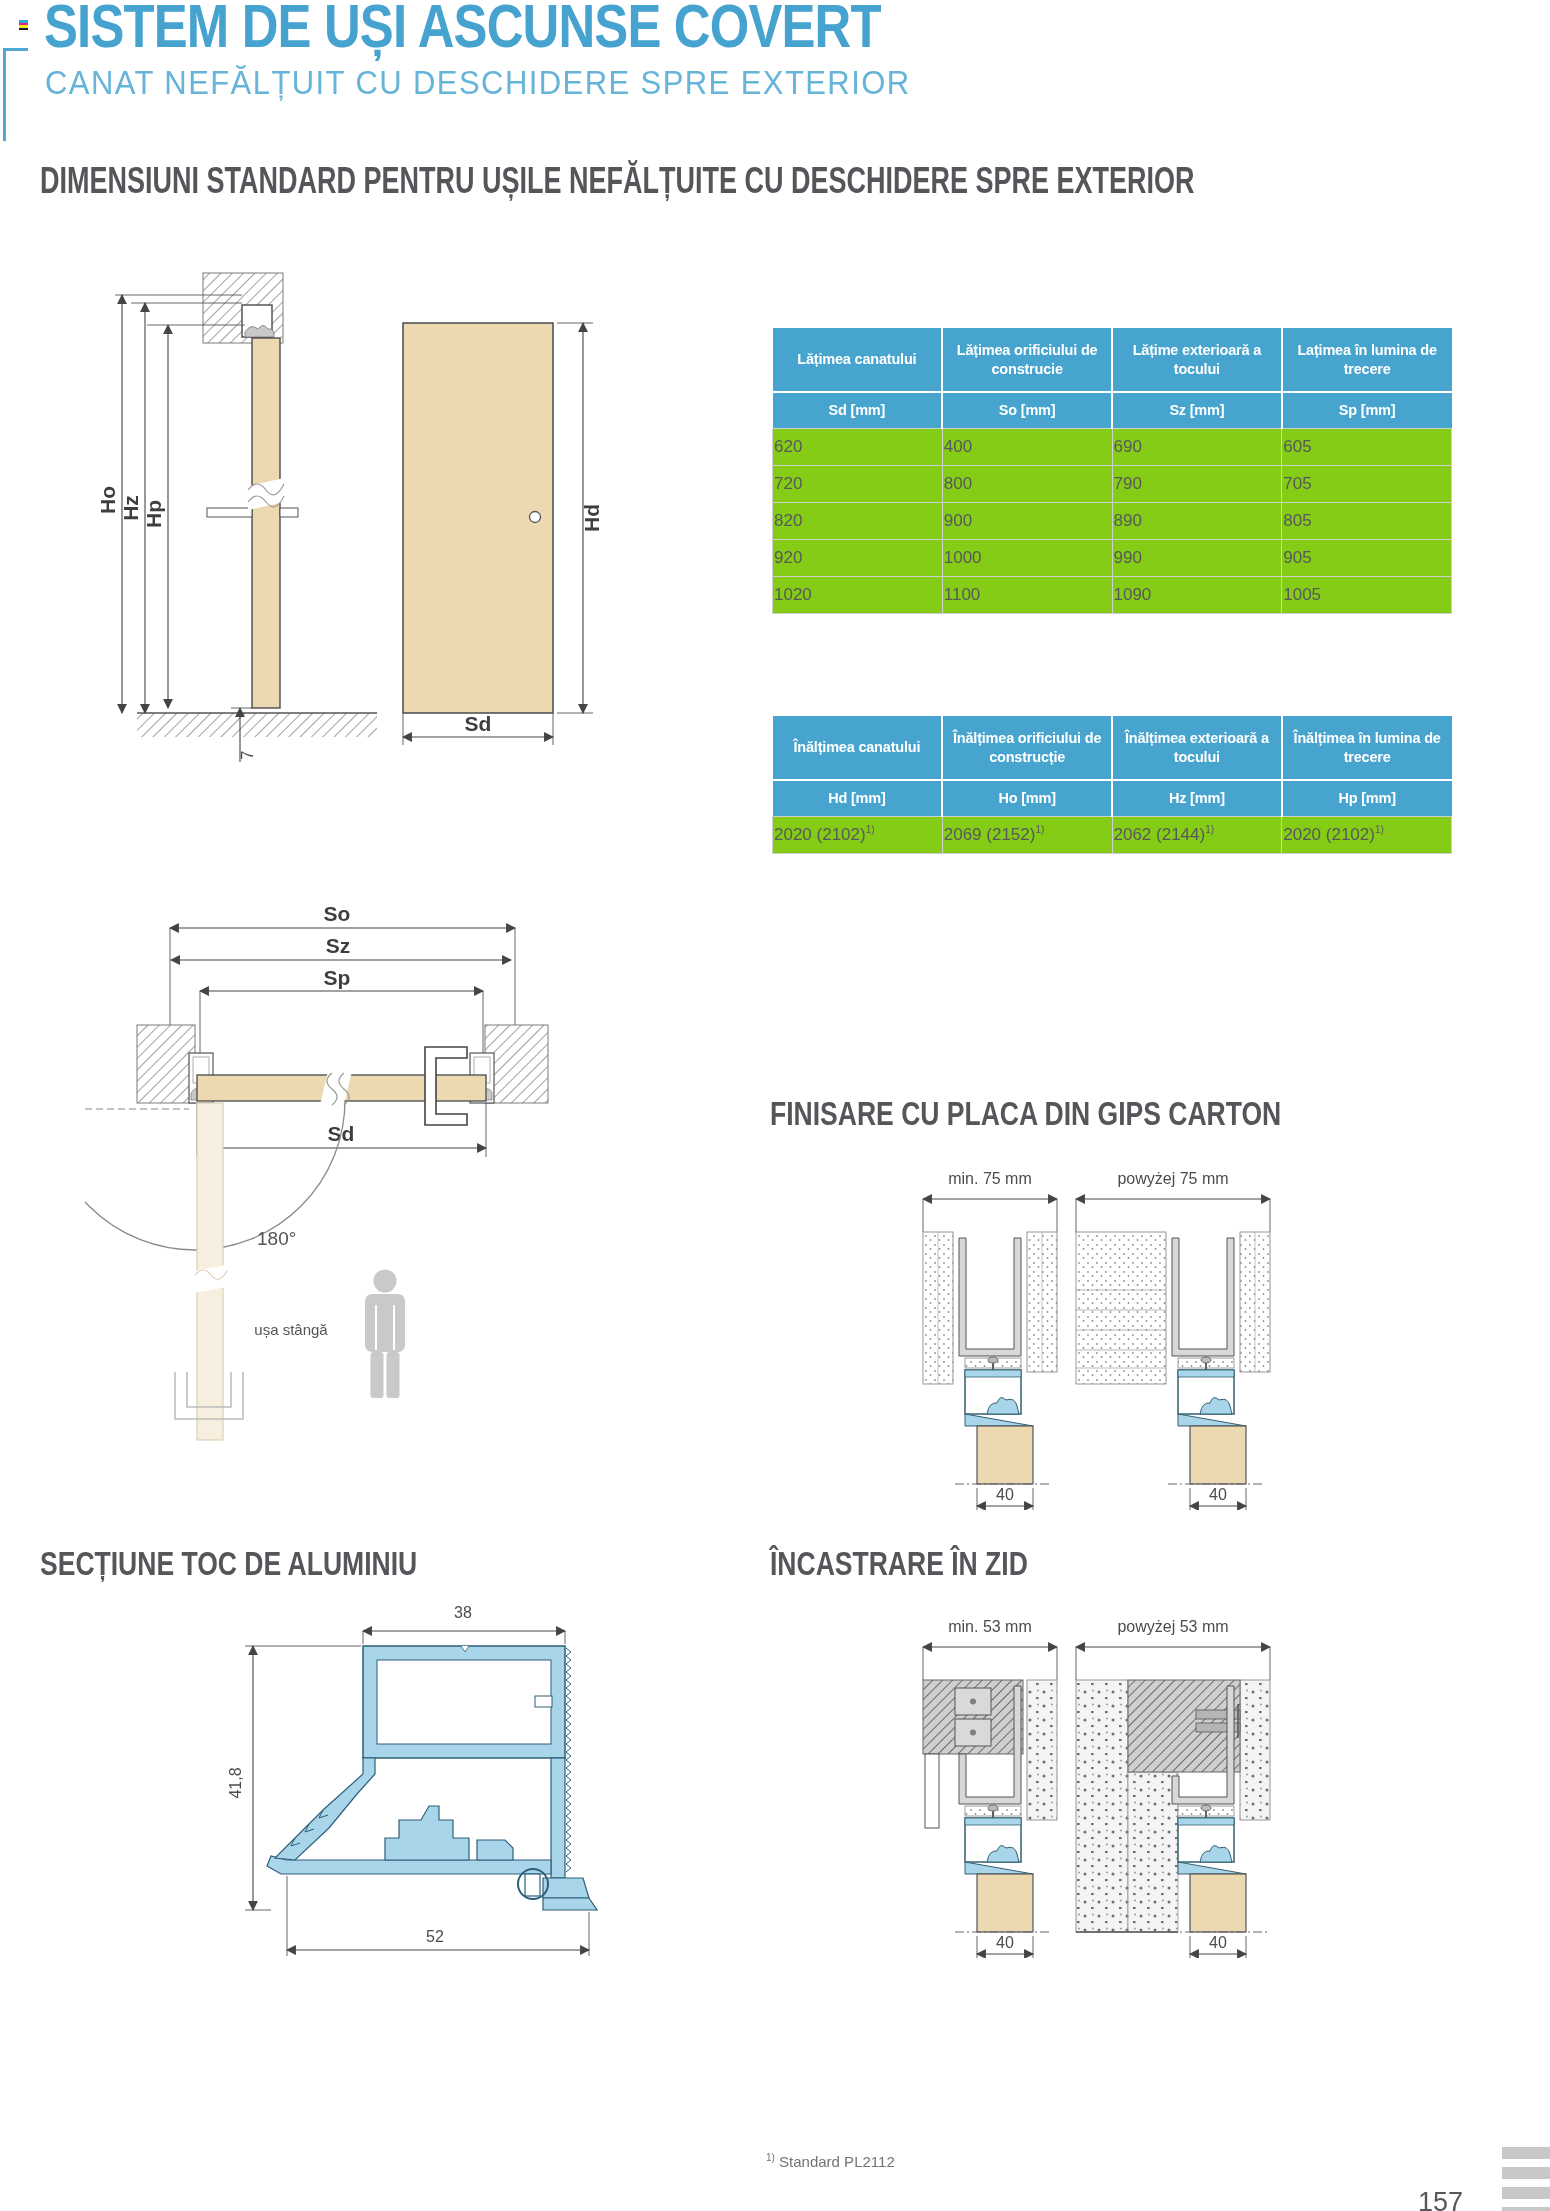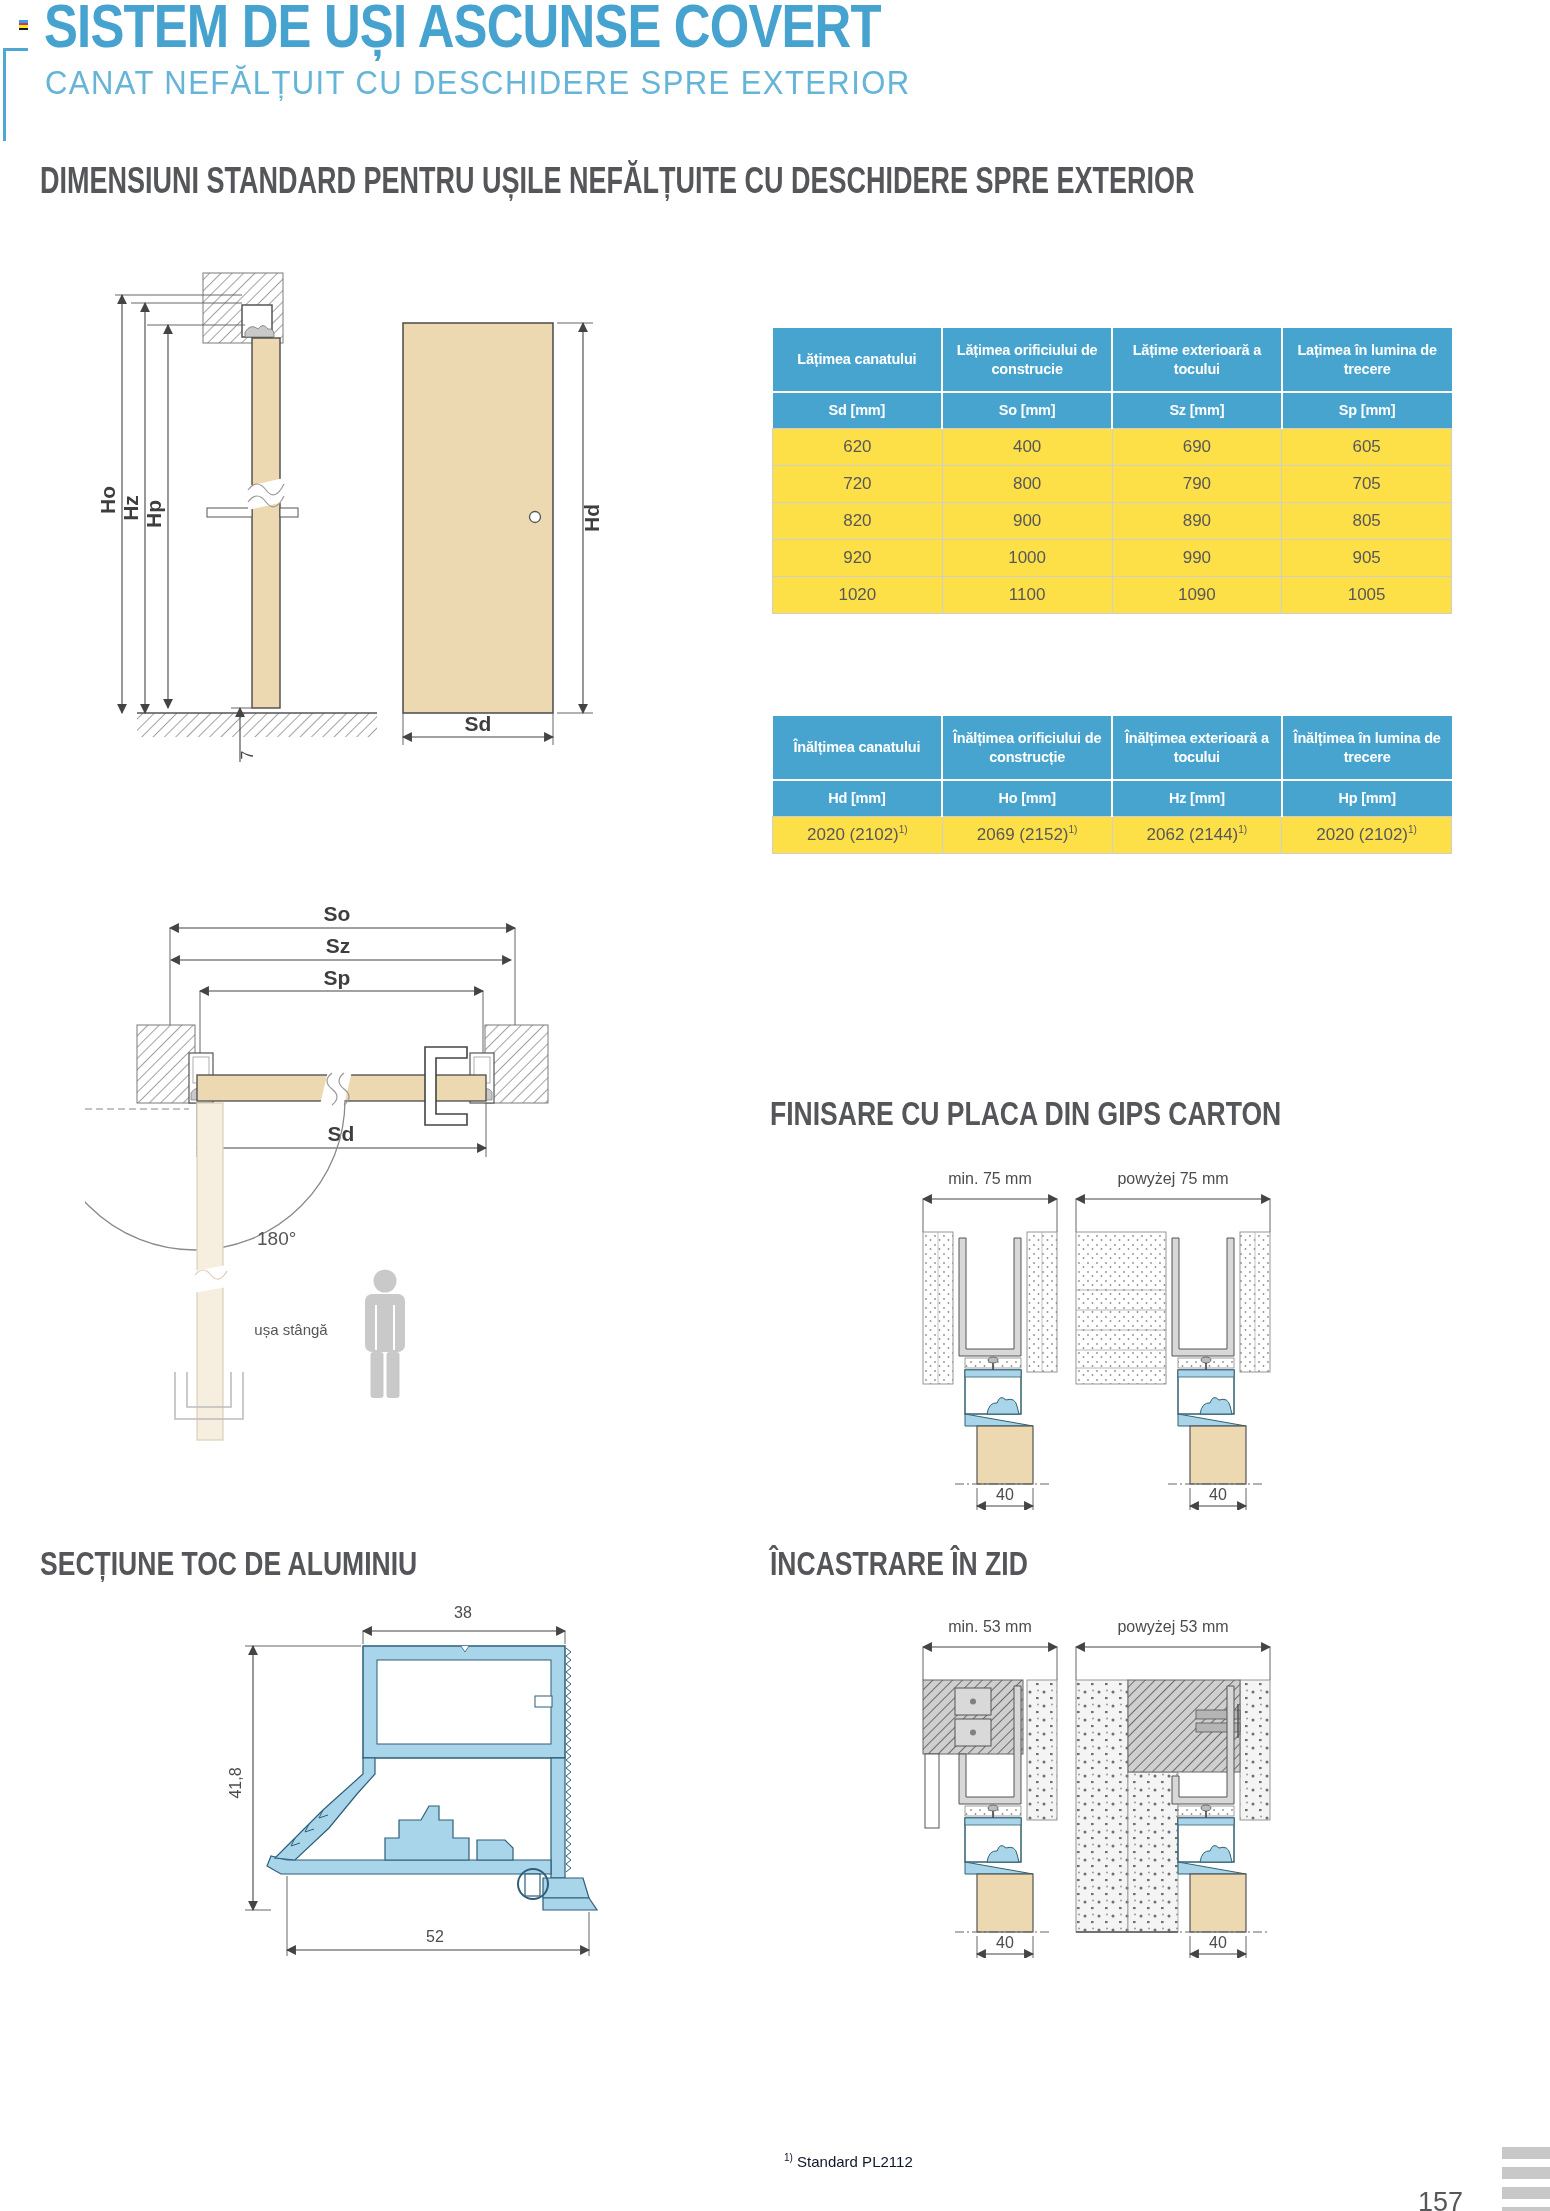--- a/index.html
+++ b/index.html
@@ -16,24 +16,24 @@
   .reg{left:19px;top:20px;width:9px;}
   .reg div{height:2.5px;}
   .bracket{left:3px;top:48px;width:22px;height:90px;border-left:3px solid #4FA8D4;border-top:3px solid #4FA8D4;}
   table.dim{border-collapse:collapse;table-layout:fixed;width:680px;}
   table.dim th{background:#47A4CE;color:#fff;font-size:14.5px;font-weight:700;line-height:1.25;
       padding:3px 8px;text-align:center;letter-spacing:-.2px;}
   table.dim thead th + th{border-left:2px solid #fff;}
   table.dim thead tr.sub th{border-top:2px solid #fff;}
   table.dim tr.hrow{height:64px;}
   table.dim tr.sub{height:36px;}
-  table.dim td{border:1px solid #CFCFCF;text-align:center;font-size:17px;color:#58585B;height:34px;
-      background:#fde047;}
+  table.dim td{border:1px solid #CFCFCF;text-align:left;font-size:17px;color:#58585B;height:34px;
+      background:#84cc16;}
   table.dim td sup{font-size:10px;}
-  .footnote{left:766px;top:2152px;font-size:15px;color:#0f172a;margin-left:18px;}
+  .footnote{left:766px;top:2152px;font-size:15px;color:#737373;}
   .footnote sup{font-size:10px;}
   .pagenum{left:1418px;top:2164px;font-size:27px;color:#565759;margin-top:23px;}
   .stripe{left:1502px;width:48px;height:12px;background:#C8C8C8;}
   svg text{font-family:"Liberation Sans",sans-serif;}
   .dimB{font-size:21px;font-weight:700;fill:#3d3e40;}
   .dimM{font-size:16px;fill:#4c4c4c;}
   .lbl{font-size:15px;fill:#555;}
 </style>
 </head>
 <body>

